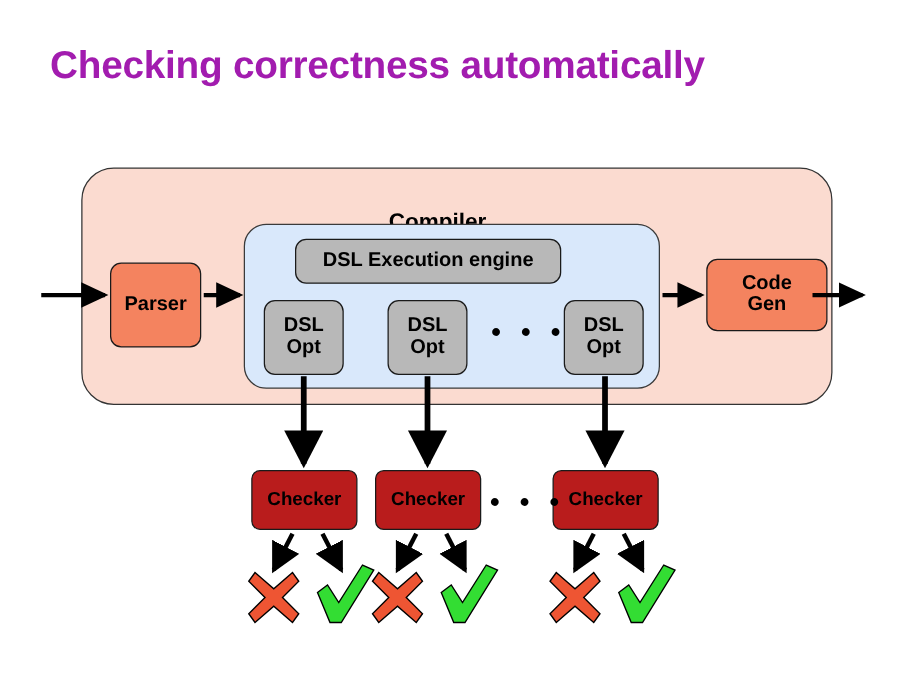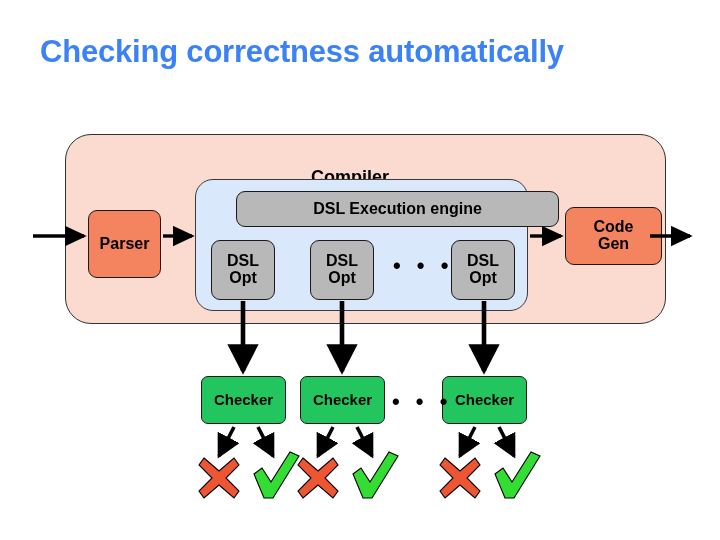--- a/index.html
+++ b/index.html
@@ -27,21 +27,21 @@
   
   .slide-title {
     position: absolute;
     left: 40px;
     top: 34px;
     width: 640px;
     font-size: 31px;
     font-weight: bold;
     letter-spacing: -0.2px;
     line-height: 1.15;
-    color: #3b82f6;
+    color: #a21caf;
     white-space: nowrap;
   }
 
   
   .box {
     position: absolute;
     box-sizing: border-box;
     border: 1.3px solid #1a1a1a;
     display: flex;
     align-items: center;
@@ -83,21 +83,21 @@
   }
 
   .box-gray {
     background: #b8b8b8;
     border-radius: 9px;
     font-size: 16px;
     font-weight: bold;
   }
 
   .box-blue {
-    background: #22c55e;
+    background: #b91c1c;
     border-radius: 7px;
     font-size: 15px;
     font-weight: bold;
   }
 
   .dots {
     position: absolute;
     font-size: 22px;
     font-weight: bold;
     letter-spacing: 5px;
@@ -123,21 +123,21 @@
 <div id="stage">
 
   <div class="slide-title">Checking correctness automatically</div>
 
   <div class="compiler-panel" style="left:65px; top:134px; width:601px; height:190px;"></div>
 
   <div class="compiler-label" style="left:250px; top:146px; width:200px;">Compiler</div>
 
   <div class="engine-panel" style="left:195px; top:179px; width:333px; height:132px;"></div>
 
-  <div class="box box-gray" style="left:236px; top:191px; width:323px; height:36px;">
+  <div class="box box-gray" style="left:236px; top:191px; width:213px; height:36px;">
     <span>DSL Execution engine</span>
   </div>
 
   <div class="box box-gray" style="left:211px; top:240px; width:64px; height:60px;">
     <span>
       <span>DSL</span><br>
       <span>Opt</span>
     </span>
   </div>
 

